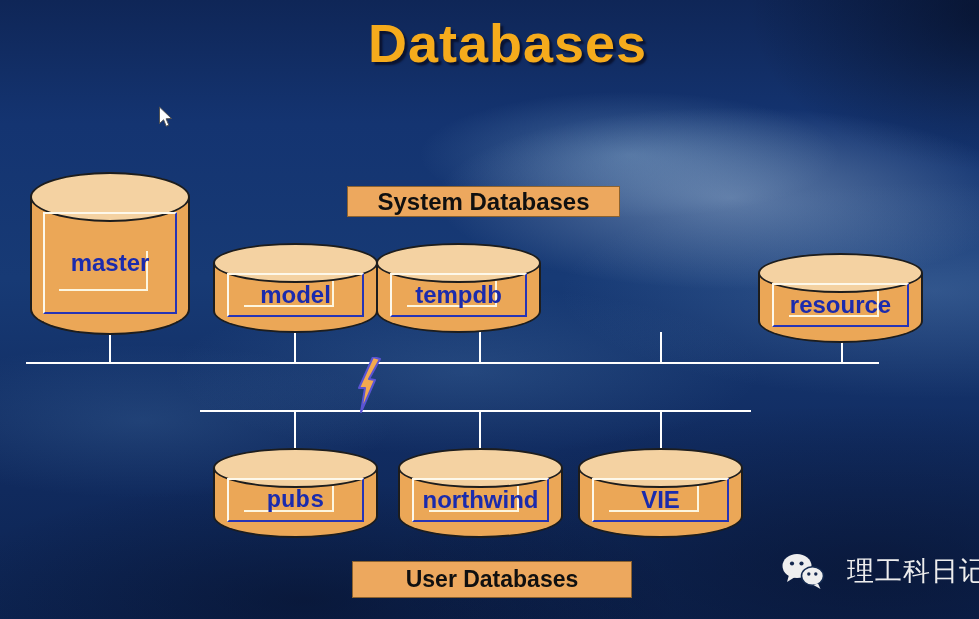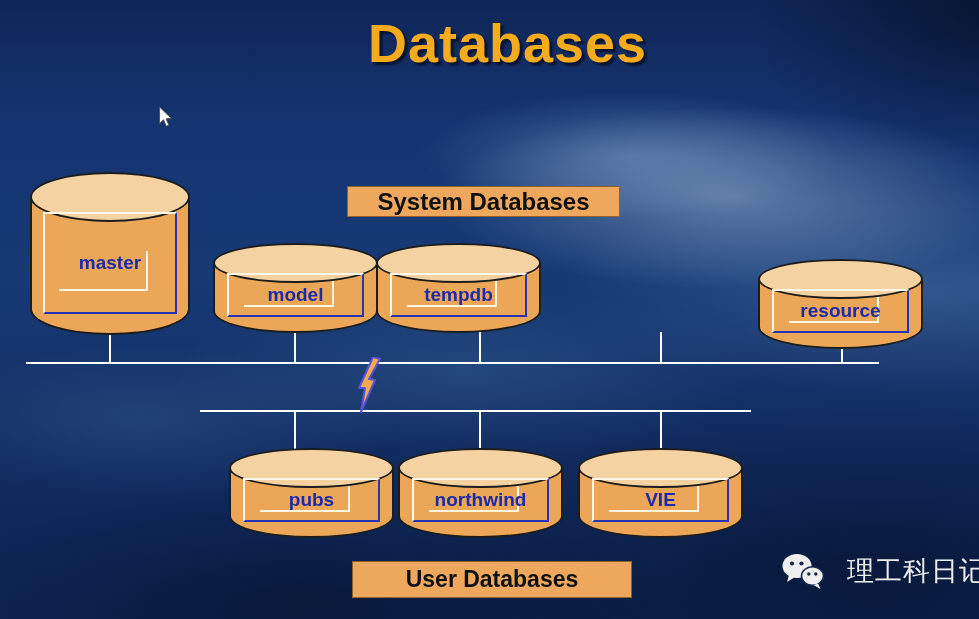--- a/index.html
+++ b/index.html
@@ -40,21 +40,21 @@
   }
   .cyl .plate{
     position:absolute;left:14px;right:14px;top:30px;height:44px;z-index:3;
     border:2px solid;border-color:#fdf8ea #2634b5 #2634b5 #fdf8ea;
     box-sizing:border-box;display:flex;align-items:center;justify-content:center;
   }
   .cyl.big{width:160px;height:163px;}
   .cyl.big .top{height:50px;}
   .cyl.big .body{top:25px;border-radius:0 0 50% 50% / 0 0 26px 26px;}
   .cyl.big .plate{left:13px;right:13px;top:40px;height:102px;}
-  .db-name{font-weight:bold;color:#1b2bad;font-size:19px;position:relative;z-index:2;}
+  .db-name{font-weight:bold;color:#1b2bad;font-size:24px;position:relative;z-index:2;}
   .tick-v{position:absolute;right:21%;top:16%;bottom:21%;width:2px;background:#fdf6e0;}
   .tick-h{position:absolute;left:11%;right:21%;bottom:21%;height:2px;background:#fdf6e0;}
   .cyl.big .tick-v{top:38%;}
   
   .section-box{
     position:absolute;background:#eda85e;border:1px solid rgba(60,40,10,0.55);
     display:flex;align-items:center;justify-content:center;
     font-weight:bold;color:#101010;box-sizing:border-box;
   }
   #system-box{left:347px;top:186px;width:273px;height:31px;font-size:24px;}
@@ -124,31 +124,31 @@
     <div class="body"></div>
     <div class="top"></div>
     <div class="plate">
       <span class="db-name">tempdb</span>
       <div class="tick-v"></div>
       <div class="tick-h"></div>
     </div>
   </div>
 
 
-  <div class="cyl" style="left:758px;top:259px;">
+  <div class="cyl" style="left:758px;top:253px;">
     <div class="body"></div>
     <div class="top"></div>
     <div class="plate">
       <span class="db-name">resource</span>
       <div class="tick-v"></div>
       <div class="tick-h"></div>
     </div>
   </div>
 
-  <div class="cyl" style="left:229px;top:448px;">
+  <div class="cyl" style="left:213px;top:448px;font-family:Liberation Mono, monospace;">
     <div class="body"></div>
     <div class="top"></div>
     <div class="plate">
       <span class="db-name">pubs</span>
       <div class="tick-v"></div>
       <div class="tick-h"></div>
     </div>
   </div>
 
   <div class="cyl" style="left:398px;top:448px;">

